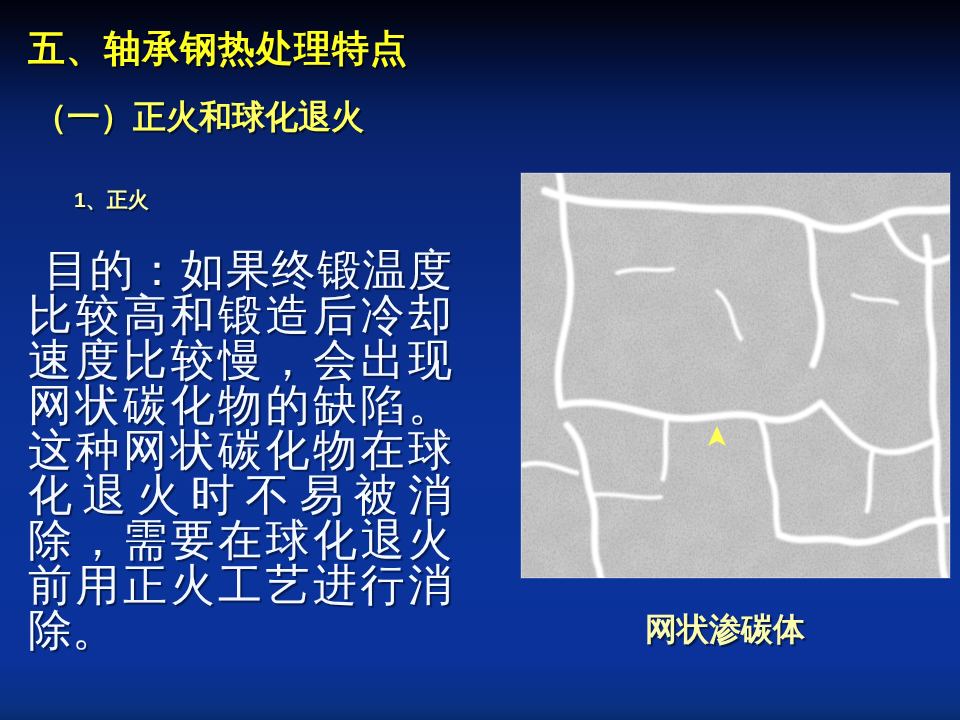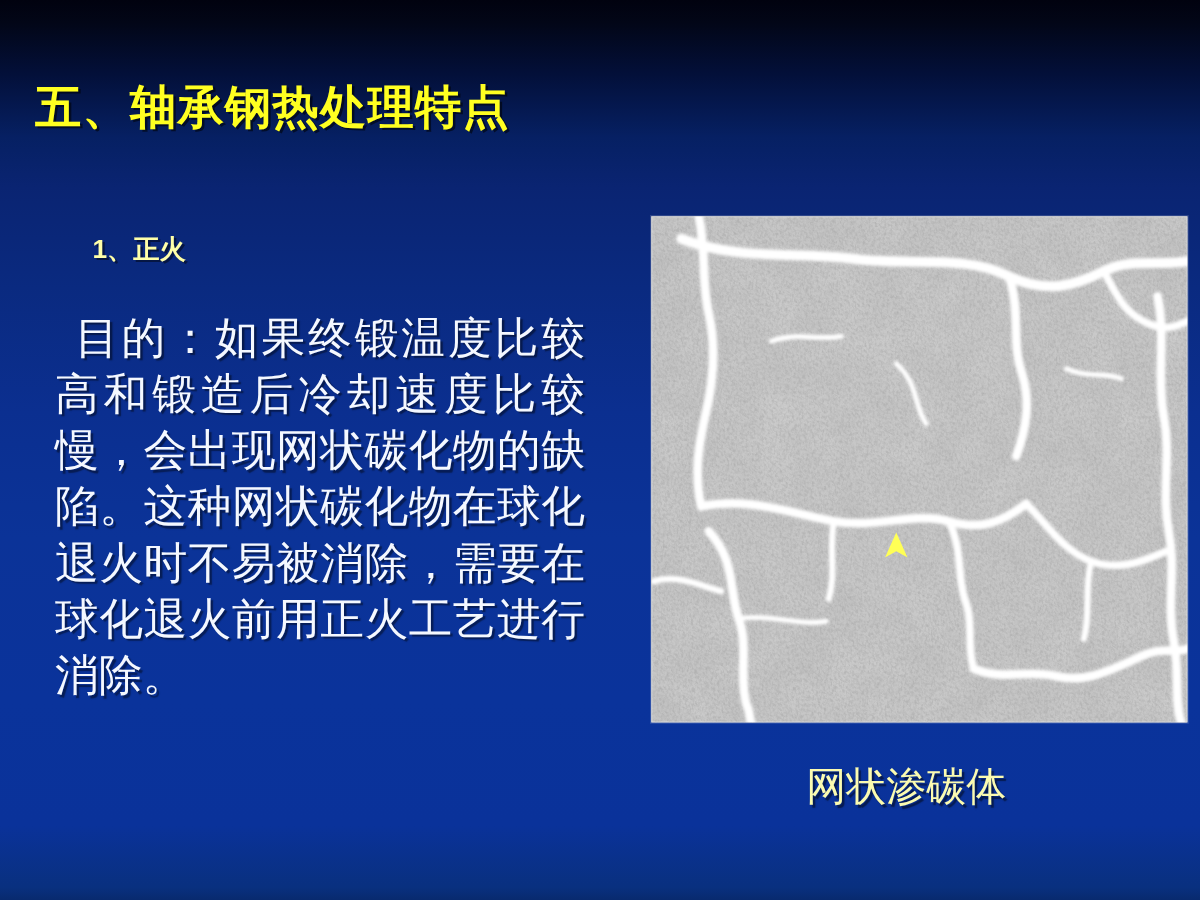--- a/index.html
+++ b/index.html
@@ -35,21 +35,20 @@
     left: 28px;
     top: 26px;
     font-family: "Liberation Sans", "DejaVu Sans", sans-serif;
     font-weight: bold;
     font-size: 37px;
     line-height: 46px;
     letter-spacing: 1px;
     color: #ffff21;
     text-shadow: 2px 2px 0 rgba(0,0,0,0.55);
     white-space: nowrap;
-    margin-top: 37px;
   }
   .heading-sub {
     position: absolute;
     left: 34px;
     top: 96px;
     font-family: "Liberation Sans", "DejaVu Sans", sans-serif;
     font-weight: bold;
     font-size: 33px;
     line-height: 42px;
     color: #ffff5e;
@@ -65,25 +64,25 @@
     font-size: 21px;
     line-height: 40px;
     color: #ffffa8;
     text-shadow: 2px 2px 0 rgba(0,0,0,0.45);
     white-space: nowrap;
   }
 
   
   .body-text {
     position: absolute;
-    left: 44px;
+    left: 28px;
     top: 248px;
     width: 424px;
     font-family: "Liberation Serif", "DejaVu Serif", serif;
-    font-size: 35px;
+    font-size: 44px;
     line-height: 45px;
     color: #f4f8ff;
     text-align: justify;
     text-indent: 16px;
     text-shadow: 2px 2px 1px rgba(0,0,0,0.45);
     word-break: break-all;
   }
 
   
   #micrograph {
@@ -109,35 +108,36 @@
   }
 
   
   .caption {
     position: absolute;
     left: 560px;
     top: 608px;
     width: 330px;
     text-align: center;
     font-family: "Liberation Sans", "DejaVu Sans", sans-serif;
-    font-weight: normal;
+    font-weight: bold;
     font-size: 32px;
     line-height: 42px;
     color: #fbfbb0;
     text-shadow: 2px 2px 1px rgba(0,0,0,0.5);
     white-space: nowrap;
   }
 </style>
 </head>
 <body>
 
 <div id="slide">
 
   <div class="heading-main">五、轴承钢热处理特点</div>
 
+  <div class="heading-sub">（一）正火和球化退火</div>
 
   <div class="heading-item">1、正火</div>
 
   <div class="body-text">目的：如果终锻温度比较高和锻造后冷却速度比较慢，会出现网状碳化物的缺陷。这种网状碳化物在球化退火时不易被消除，需要在球化退火前用正火工艺进行消除。</div>
 
   <div id="micrograph">
     <svg viewBox="0 0 429 405" preserveAspectRatio="none">
       <defs>
 
         <filter id="pearlite" x="0" y="0" width="100%" height="100%">

